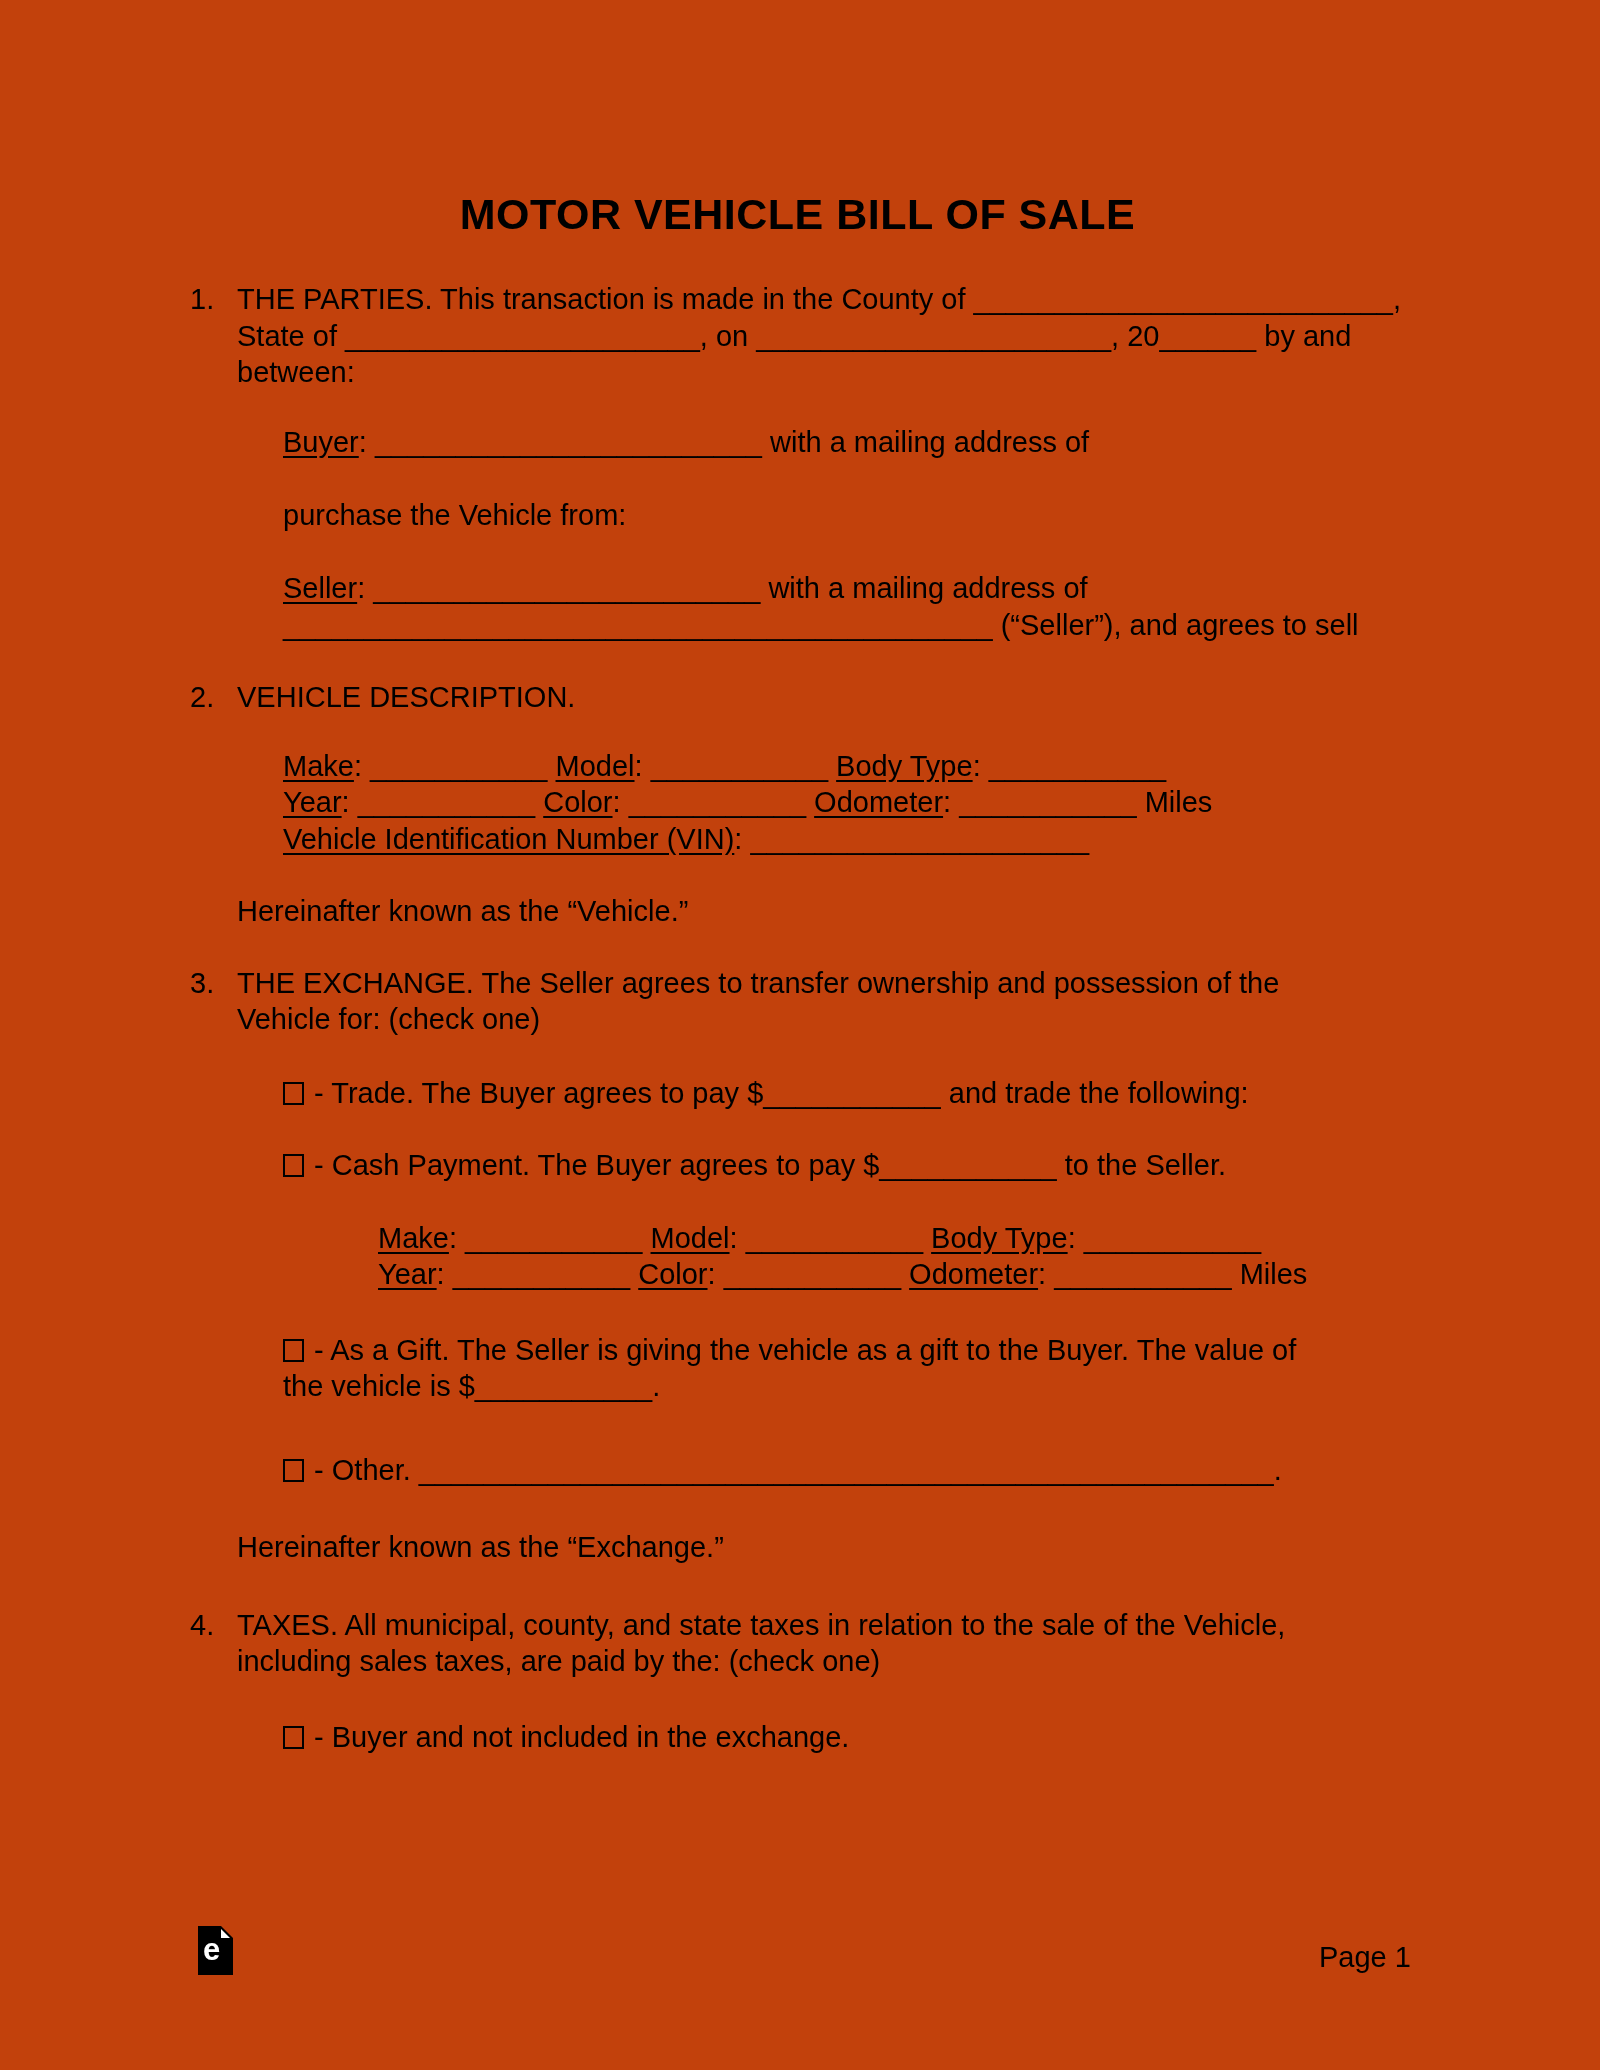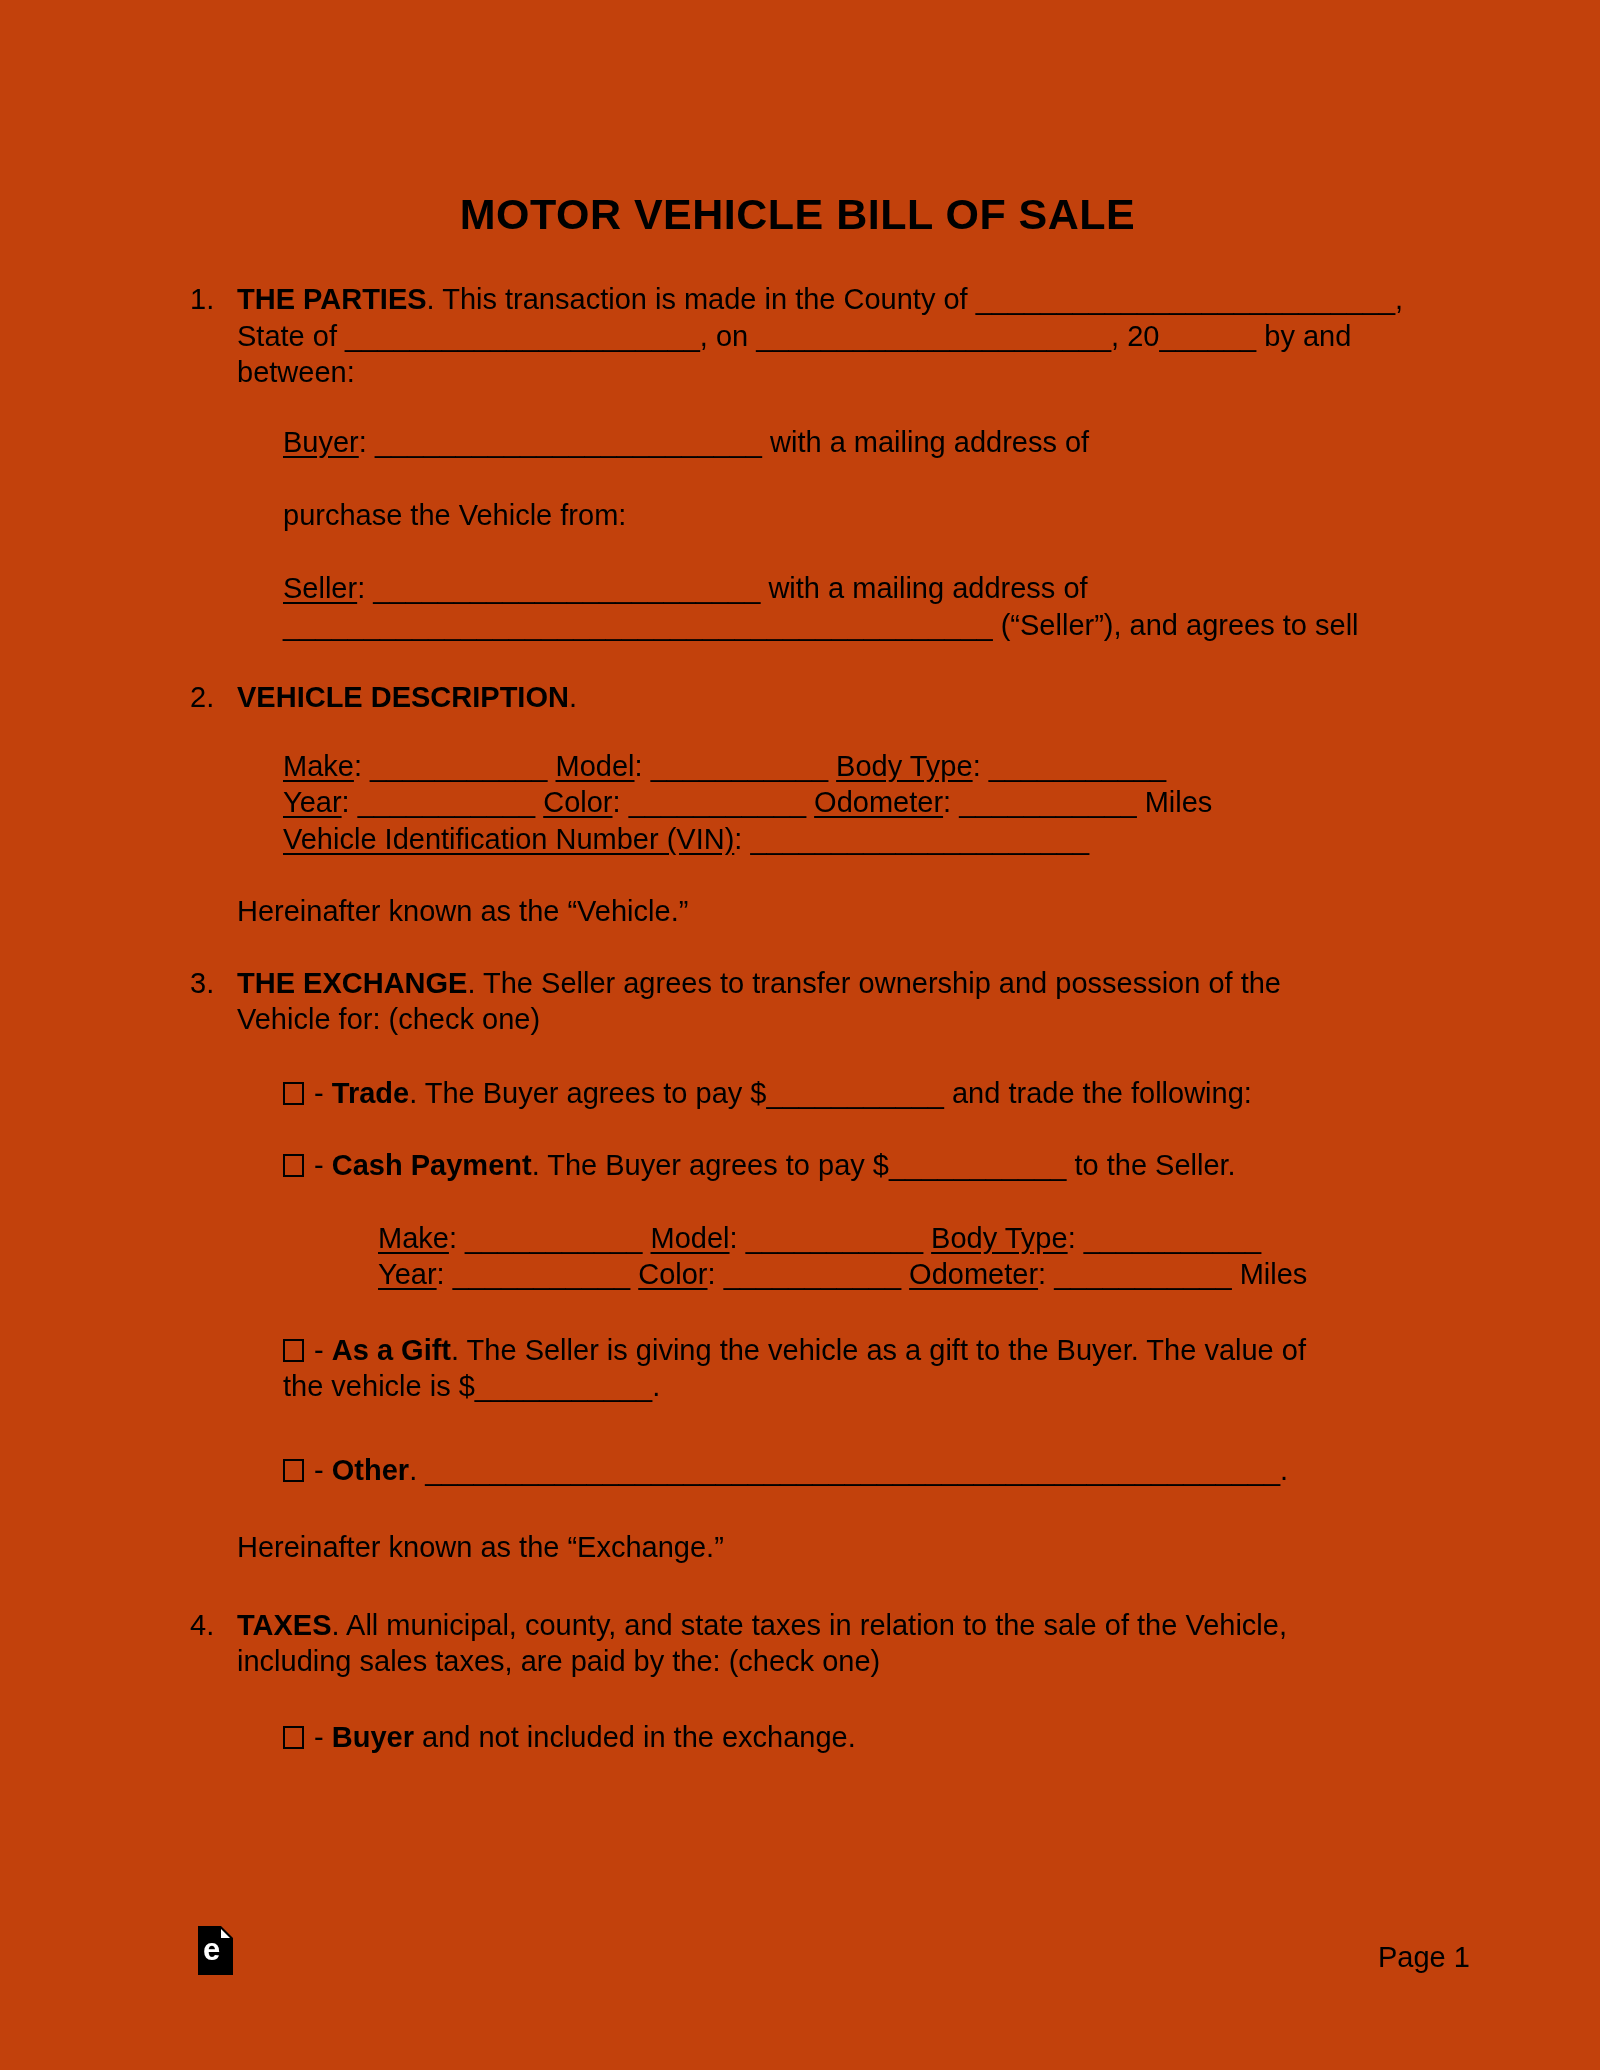--- a/index.html
+++ b/index.html
@@ -24,21 +24,21 @@
     text-align:center;
     letter-spacing:0.5px;
   }
   p{margin:0;}
   .li{position:relative;padding-left:47px;}
   .num{position:absolute;left:0;top:0;}
   .ind1{margin-left:47px;}
   .ind2{margin-left:93px;}
   .ind3{margin-left:188px;}
   .ul{text-decoration:underline;text-underline-offset:4px;}
-  b{font-weight:bold;}
+  b{font-weight:normal;}
   .cb{
     display:inline-block;
     width:17px;height:19px;
     border:2.5px solid #000;
     vertical-align:-2px;
     margin-right:2px;
   }
   .logo{
     position:absolute;left:198px;top:1926px;
     width:35px;height:49px;
@@ -50,21 +50,21 @@
     width:12px;height:12px;
     background:#fff;
     clip-path:polygon(0 3px,9px 12px,0 12px);
   }
   .logo-e{
     position:absolute;left:5px;top:7px;
     color:#fff;font-weight:bold;
     font-size:31px;line-height:33px;
   }
   .pagenum{
-    position:absolute;left:1378px;top:1939px;
+    position:absolute;left:1319px;top:1939px;
     font-size:29px;line-height:36.5px;
   }
 </style>
 </head>
 <body>
 
 <div class="page">
 
   <h1 class="title">MOTOR VEHICLE BILL OF SALE</h1>
 

